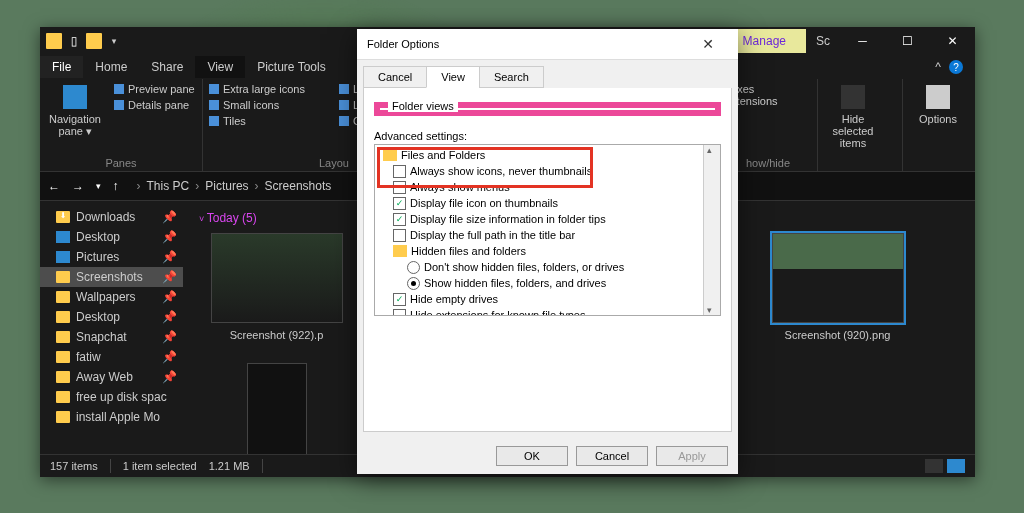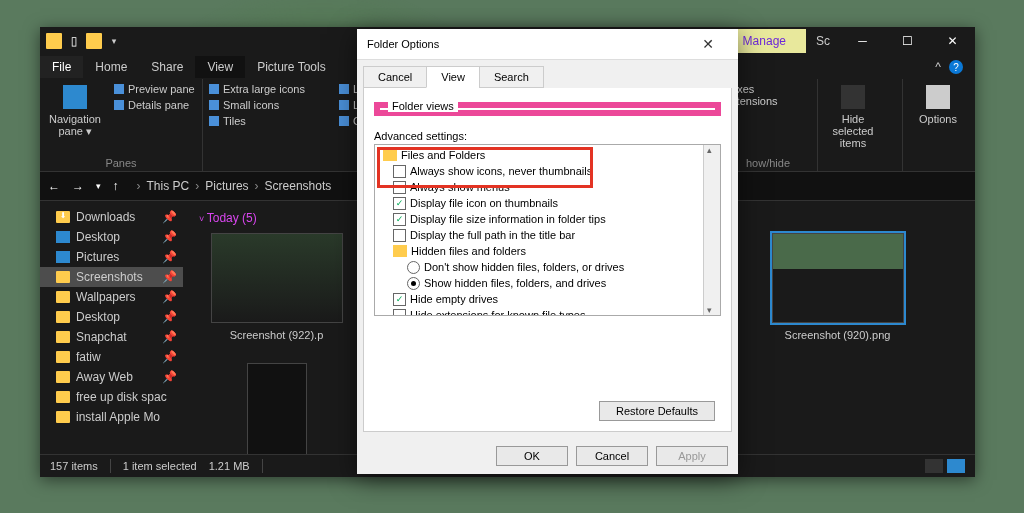--- a/index.html
+++ b/index.html
@@ -167,20 +167,21 @@
           <div>
               <span class="sq"></span>
               <span>List</span>
             </div>
           <div>
               <span class="sq"></span>
               <span>Content</span>
             </div>
         </div>
       </div>
+      <div class="label">Layou</div>
     </div>
     <div class="rgroup" style="flex:1"></div>
     <div class="rgroup" style="width:86px">
       <div class="items col-list" style="gap:0">
         <div>boxes</div>
         <div>extensions</div>
       </div>
       <div class="label">how/hide</div>
     </div>
     <div class="rgroup" style="width:72px">
@@ -361,20 +362,19 @@
           </div>
         <div class="row">
             <span class="cb"></span>
             <span>Hide extensions for known file types</span>
           </div>
 
       </div>
       <div class="scroll"></div>
       <div class="hilite" style="left:2px;top:2px;width:210px;height:35px"></div>
     </div>
-    <div class="wbtn restore">Restore Defaults</div>
   </div>
   <div class="dlg-footer">
     <div class="wbtn">OK</div>
     <div class="wbtn">Cancel</div>
     <div class="wbtn disabled">Apply</div>
   </div>
 </div>
 
 </body></html>

